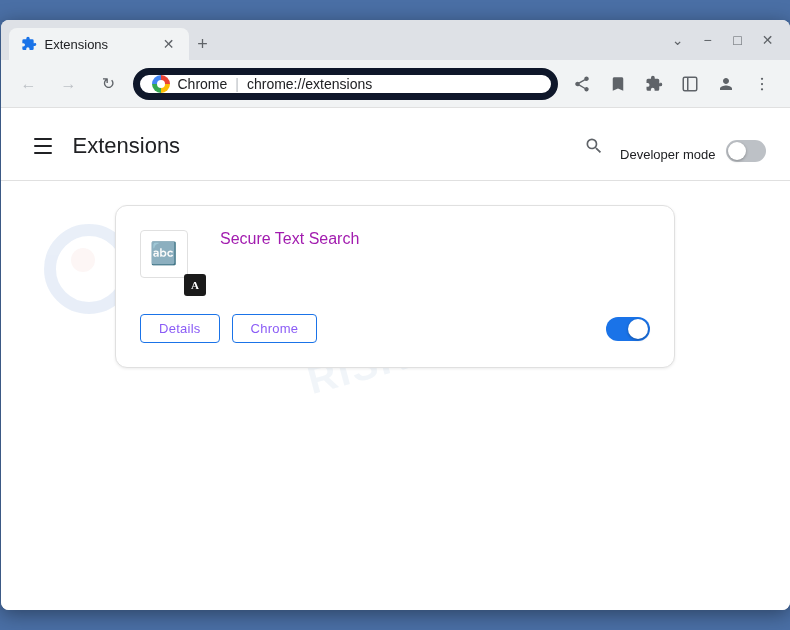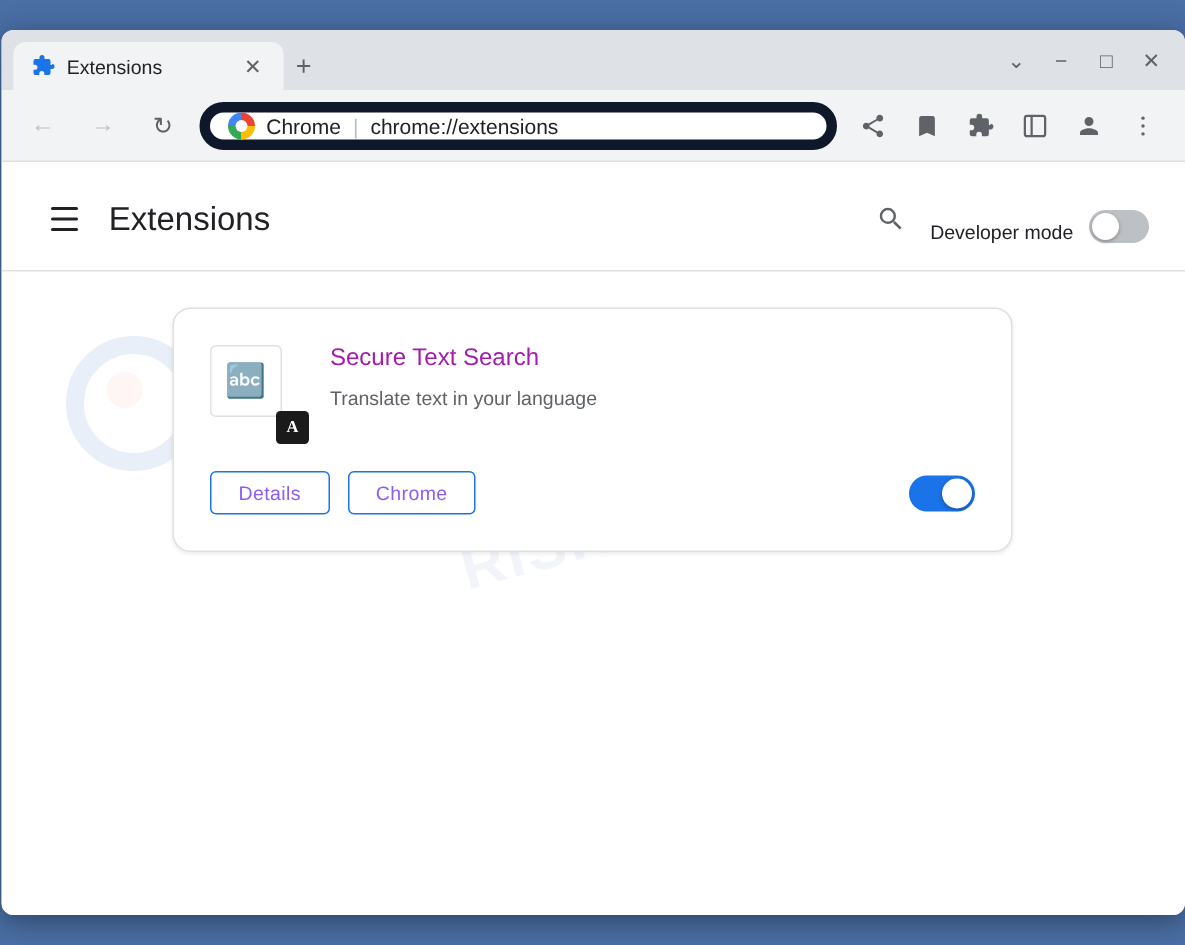--- a/index.html
+++ b/index.html
@@ -497,21 +497,20 @@
         <div class="extension-card">
           <div class="extension-info">
             <div class="extension-icon">
               <div class="ext-icon-bg">
                 <span class="ext-icon-inner">🔤</span>
               </div>
               <div class="ext-icon-badge">A</div>
             </div>
             <div class="extension-text">
               <div class="extension-name">Secure Text Search</div>
-              <div class="extension-desc">Translate text in your language</div>
             </div>
           </div>
           <div class="extension-actions">
             <button class="btn-outline">Details</button>
             <button class="btn-outline">Chrome</button>
             <div class="ext-toggle">
               <div class="toggle-switch-ext">
                 <div class="toggle-knob"></div>
               </div>
             </div>

